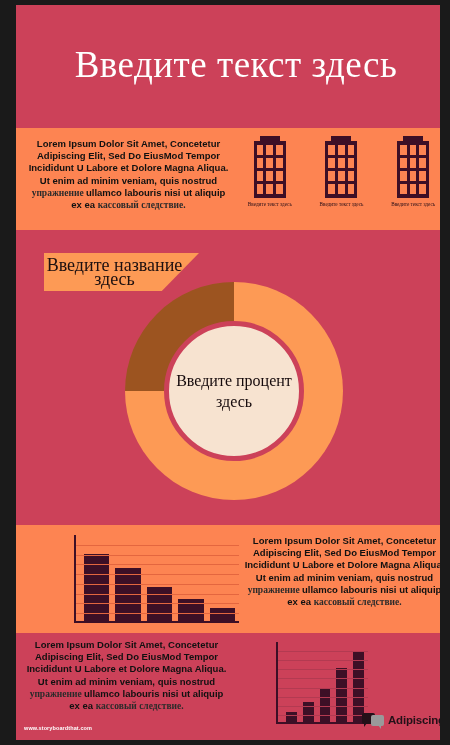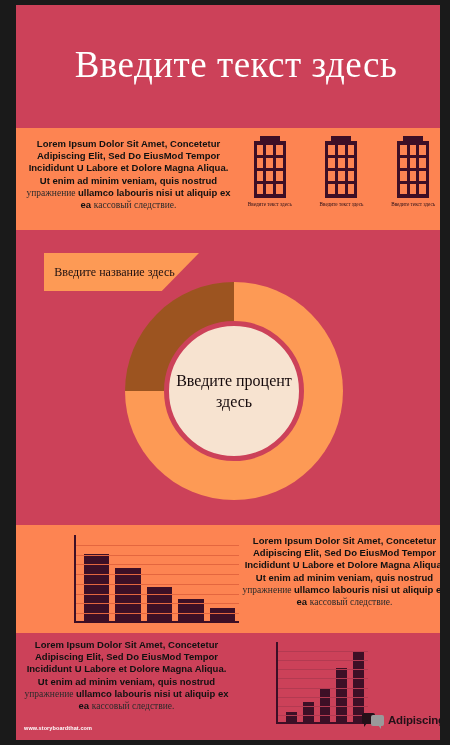--- a/index.html
+++ b/index.html
@@ -39,21 +39,21 @@
   .para{
     font-family:"Liberation Sans", sans-serif;
     font-weight:bold;
     font-size:9.5px;
     line-height:12.2px;
     color:#111111;
     text-align:center;
   }
   .para .cyr{
     font-family:"Liberation Serif", serif;
-    font-weight:normal;
+    font-weight:bold;
     font-size:9.5px;
     color:#2b2b2b;
   }
   .band-one .para{
     position:absolute;left:10px;top:10px;width:205px;
   }
 
   
   .buildings{
     position:absolute;left:218px;top:8px;width:215px;height:88px;
@@ -87,21 +87,21 @@
 
   
   .ribbon{
     position:absolute;left:28px;top:248px;width:155px;height:38px;
     background:#fd9a55;
     clip-path:polygon(0 0, 100% 0, 76% 100%, 0 100%);
     display:flex;align-items:center;justify-content:center;
   }
   .ribbon-text{
     font-family:"Liberation Serif", serif;
-    font-size:12px;
+    font-size:18px;
     line-height:14px;
     color:#1d1010;
     text-align:center;
     padding-right:14px;
   }
 
   
   .donut-wrap{
     position:absolute;left:109px;top:277px;width:218px;height:218px;
   }

